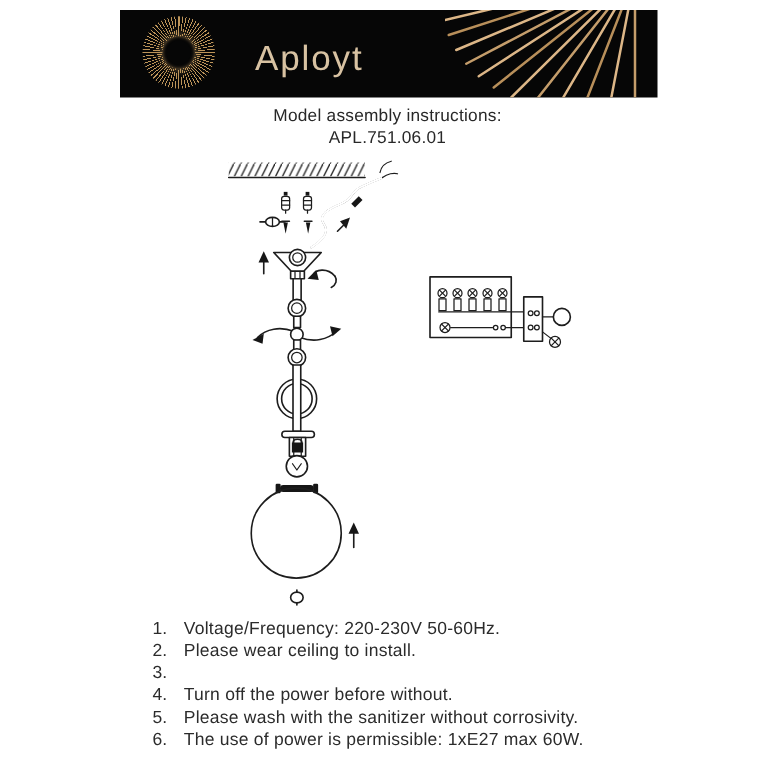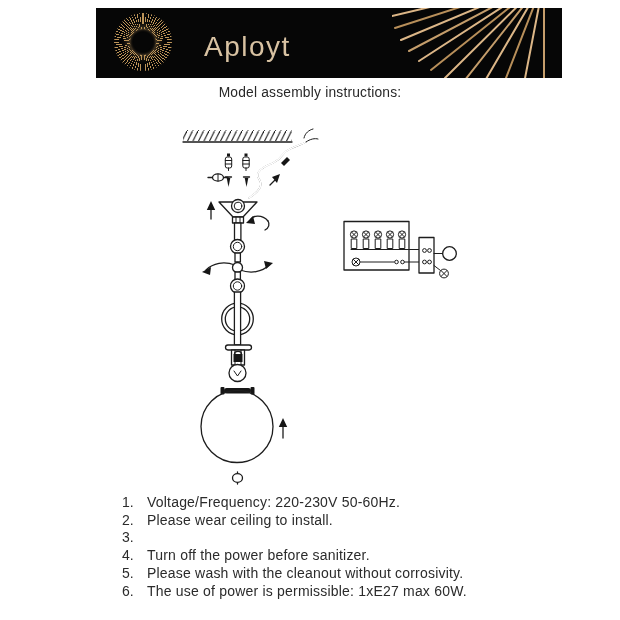--- a/index.html
+++ b/index.html
@@ -1,20 +1,20 @@
 <!DOCTYPE html>
 <html><head>
 <meta charset="utf-8">
 <style>
   html,body{margin:0;padding:0;background:#ffffff;}
   .page{position:relative;width:620px;height:620px;background:#ffffff;overflow:hidden;
         font-family:"Liberation Sans",sans-serif;color:#2b2b2b;}
 
   
-  .banner{position:absolute;left:96px;top:8px;width:466px;height:70px;background:#060606;overflow:hidden;}
+  .banner{position:absolute;left:96px;top:8px;width:430px;height:70px;background:#060606;overflow:hidden;}
   .sunburst{position:absolute;left:18px;top:5px;width:58px;height:58px;border-radius:50%;
             background:repeating-conic-gradient(#bd9459 0deg 1.6deg, rgba(0,0,0,0) 1.6deg 5.6deg);}
   .sunburst-core{position:absolute;inset:16px;border-radius:50%;background:#060606;
                  box-shadow:0 0 7px 2px rgba(196,157,100,.45), inset 0 0 3px rgba(196,157,100,.6);}
   .brand{position:absolute;left:108px;top:23px;font-size:28px;font-weight:300;
          letter-spacing:1.5px;color:#d8c2a2;}
   .rays{position:absolute;right:0;top:0;}
 
   
   .title{position:absolute;left:0;top:84px;width:620px;text-align:center;
@@ -58,20 +58,21 @@
         <line x1="152" y1="-28" x2="87" y2="83" stroke="#dcb687"></line>
         <line x1="152" y1="-28" x2="107" y2="88" stroke="#b88f5a"></line>
         <line x1="152" y1="-28" x2="129" y2="91" stroke="#dcb687"></line>
         <line x1="152" y1="-28" x2="152" y2="93" stroke="#c49d6b"></line>
       </g>
     </svg>
   </header>
 
   <div class="title">
     <div>Model assembly instructions:</div>
+    <div>APL.751.06.01</div>
   </div>
 
   <svg class="diagram" width="620" height="378" viewBox="0 0 620 378">
     <defs>
       <pattern id="hatch" width="5.5" height="11" patternUnits="userSpaceOnUse">
         <line x1="0" y1="11" x2="5.5" y2="0" stroke="#1d1d1d" stroke-width="1.1"></line>
       </pattern>
     </defs>
 
     <g>
@@ -269,25 +270,25 @@
     </li>
     <li class="item">
       <span class="num">2.</span>
       <span class="txt">Please wear ceiling to install.</span>
     </li>
     <li class="item">
       <span class="num">3.</span>
     </li>
     <li class="item">
       <span class="num">4.</span>
-      <span class="txt">Turn off the power before sanitizer.</span>
+      <span class="txt">Turn off the power before without.</span>
     </li>
     <li class="item">
       <span class="num">5.</span>
-      <span class="txt">Please wash with the cleanout without corrosivity.</span>
+      <span class="txt">Please wash with the sanitizer without corrosivity.</span>
     </li>
     <li class="item">
       <span class="num">6.</span>
       <span class="txt">The use of power is permissible: 1xE27 max 60W.</span>
     </li>
   </ol>
 
 </div>
 
 </body></html>

